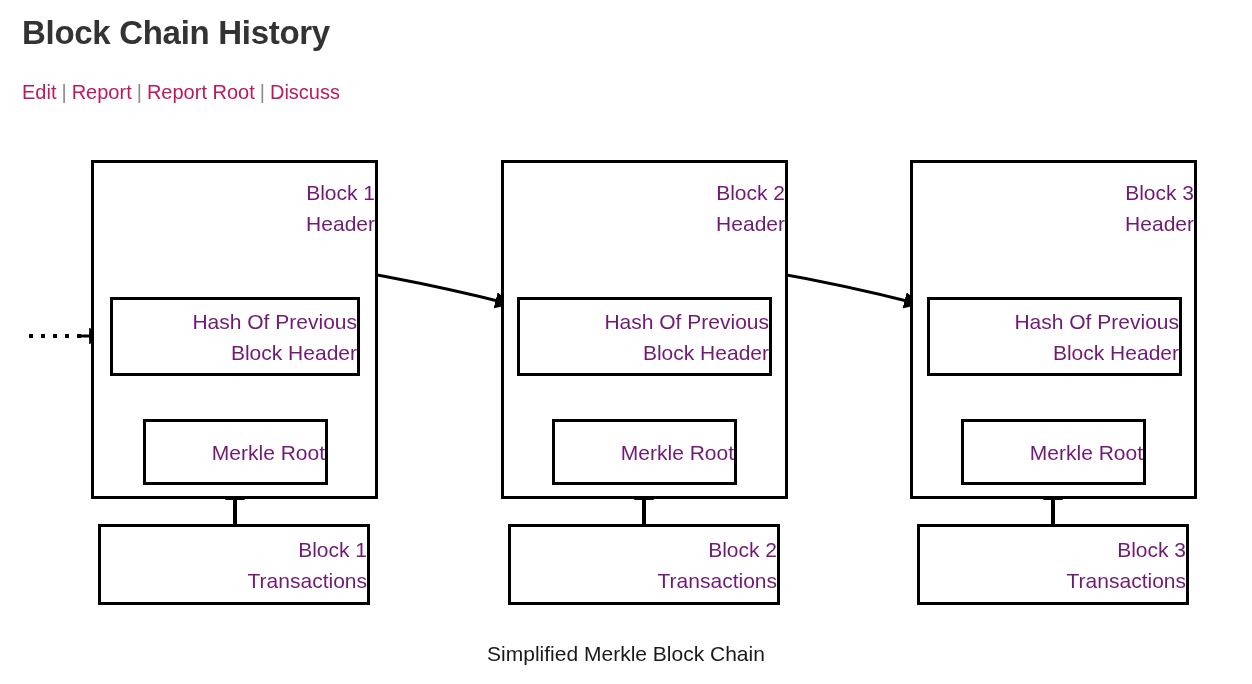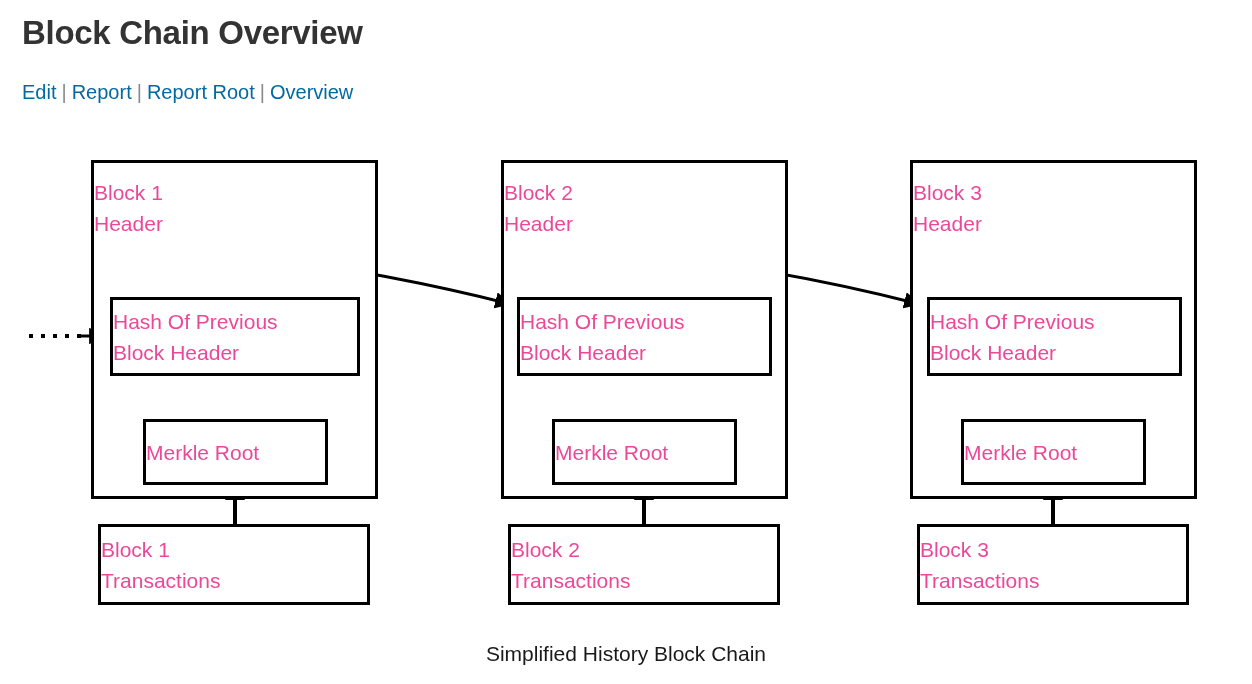--- a/index.html
+++ b/index.html
@@ -29,21 +29,21 @@
   #nav-links {
     position: absolute;
     left: 22px;
     top: 79px;
     font-size: 20px;
     color: #46699e;
     white-space: nowrap;
     line-height: 26px;
   }
   #nav-links .nav-link {
-    color: #0369a1;
+    color: #be185d;
     text-decoration: none;
     cursor: pointer;
   }
   #nav-links .nav-sep {
     color: #8a8a8a;
     padding: 0 5px;
   }
 
   
   #diagram {
@@ -73,23 +73,23 @@
   }
   .inner-box,
   .tx-box {
     border-width: 3px;
   }
 
   .box-label {
     position: absolute;
     left: 0;
     right: 0;
-    text-align: left;
+    text-align: right;
     font-size: 21px;
-    color: #ec4899;
+    color: #701a75;
     line-height: 31px;
     white-space: pre-line;
   }
 
   .header-label {
     top: 14px;
   }
   .inner-label {
     top: 50%;
     transform: translateY(-50%);
@@ -110,23 +110,23 @@
   .dot {
     position: absolute;
     width: 4px;
     height: 4px;
     background: #000000;
   }
 </style>
 </head>
 <body>
 
-<div id="page-title">Block Chain Overview</div>
-
-<div id="nav-links"><span class="nav-link">Edit</span><span class="nav-sep">|</span><span class="nav-link">Report</span><span class="nav-sep">|</span><span class="nav-link">Report Root</span><span class="nav-sep">|</span><span class="nav-link">Overview</span></div>
+<div id="page-title">Block Chain History</div>
+
+<div id="nav-links"><span class="nav-link">Edit</span><span class="nav-sep">|</span><span class="nav-link">Report</span><span class="nav-sep">|</span><span class="nav-link">Report Root</span><span class="nav-sep">|</span><span class="nav-link">Discuss</span></div>
 
 <div id="diagram">
 
   <svg id="diagram-svg" viewBox="0 0 1252 684" xmlns="http://www.w3.org/2000/svg">
     <defs>
       <marker id="arrowRight" viewBox="0 0 10 10" refX="9" refY="5" markerWidth="5.5" markerHeight="5.5" orient="auto-start-reverse">
         <path d="M 0 0 L 10 5 L 0 10 z" fill="#000000"></path>
       </marker>
       <marker id="arrowUp" viewBox="0 0 10 10" refX="9" refY="5" markerWidth="5" markerHeight="5" orient="auto-start-reverse">
         <path d="M 0 0 L 10 5 L 0 10 z" fill="#000000"></path>
@@ -193,14 +193,14 @@
 Block Header</div>
   </div>
   <div class="inner-box" style="left:961px; top:419px; width:185px; height:66px;">
     <div class="box-label inner-label">Merkle Root</div>
   </div>
   <div class="tx-box" style="left:917px; top:524px; width:272px; height:81px;">
     <div class="box-label inner-label">Block 3
 Transactions</div>
   </div>
 
-  <div id="diagram-caption">Simplified History Block Chain</div>
+  <div id="diagram-caption">Simplified Merkle Block Chain</div>
 </div>
 
 </body></html>

